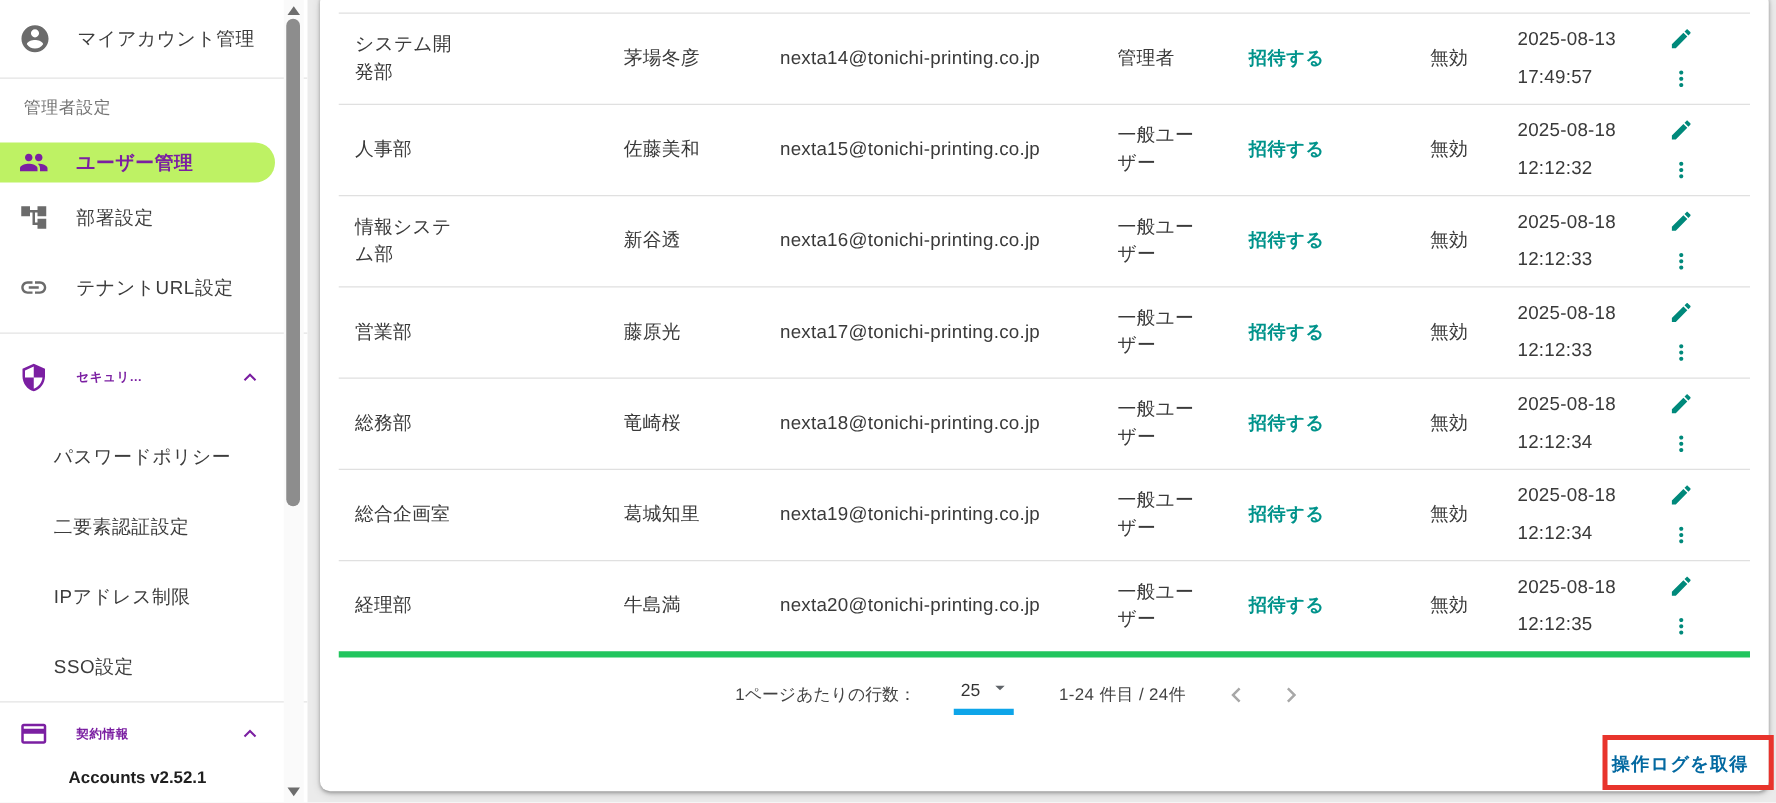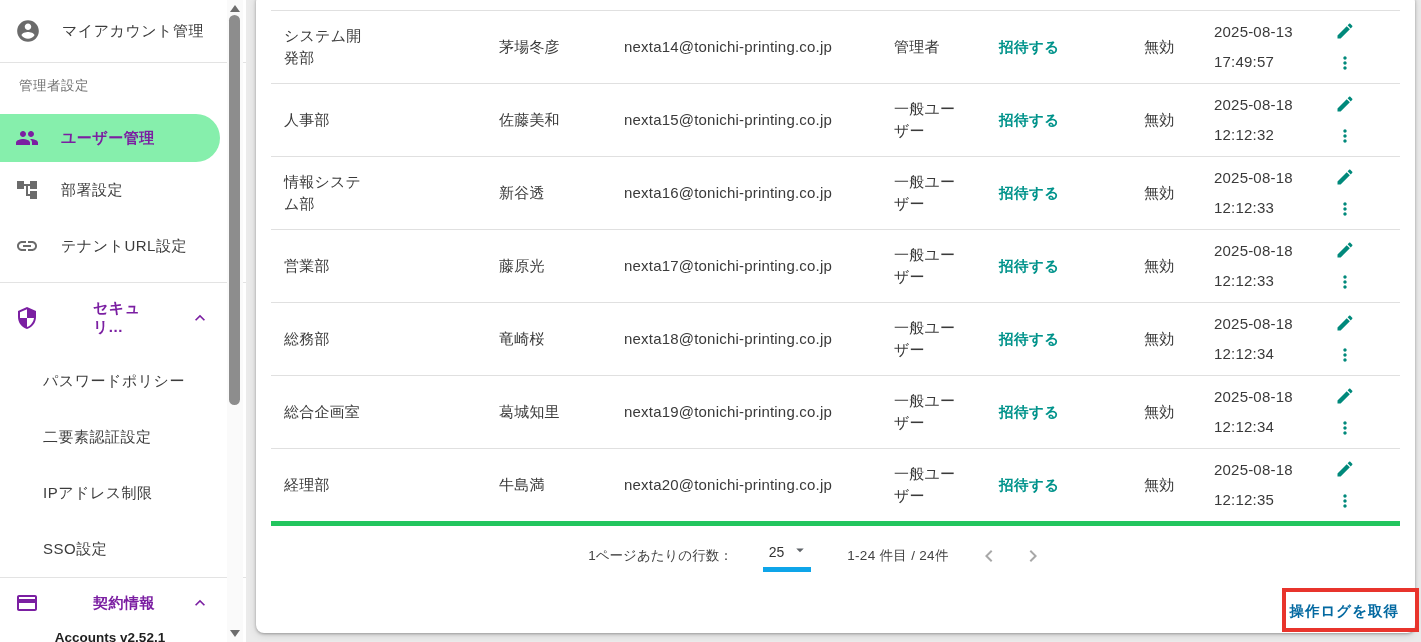--- a/index.html
+++ b/index.html
@@ -16,29 +16,29 @@
   .acct { height:62px; display:flex; align-items:center; padding-left:15px; gap:21px; cursor:pointer; }
   .acct .lbl { font-size:15px; color:#3c3c3c; letter-spacing:.5px; }
   .sdivider { border-top:1px solid #e3e3e3; width:100%; }
   .slabel { margin:14px 0 0 19px; height:22px; font-size:13.5px; color:#737373; letter-spacing:.5px; }
   .nav {
     width:220px; height:56px; display:flex; align-items:center;
     padding-left:15px; gap:22px; cursor:pointer;
   }
   .nav .lbl { font-size:15px; color:#3c3c3c; letter-spacing:.5px; }
   .nav.active {
-    margin-top:15px; height:48px; background:#86efac; border-radius:0 26px 26px 0;
+    margin-top:15px; height:32px; background:#bef264; border-radius:0 26px 26px 0;
   }
   .nav.active .lbl { color:#7b1fa2; font-weight:700; }
   .group-header {
     width:220px; height:70px; display:flex; align-items:center;
     padding-left:15px; gap:22px; cursor:pointer;
   }
   .group-header.contract { height:50px; }
-  .group-header .lbl { font-size:15px; color:#7b1fa2; font-weight:700; letter-spacing:.5px;margin-left:32px; }
+  .group-header .lbl { font-size:10px; color:#7b1fa2; font-weight:700; letter-spacing:.5px; }
   .group-header .chev { margin-left:auto; margin-right:10px; display:flex; }
   .child {
     width:220px; height:56px; display:flex; align-items:center;
     padding-left:43px; cursor:pointer; font-size:15px; color:#3c3c3c; letter-spacing:.5px;
   }
   .version { width:220px; text-align:center; font-size:13.5px; font-weight:700; color:#1f1f1f; margin-top:2px; }
   .ic { flex:none; display:flex; }
   
   .side-scrollbar {
     position:absolute; left:227px; top:0; width:16px; height:642px;

